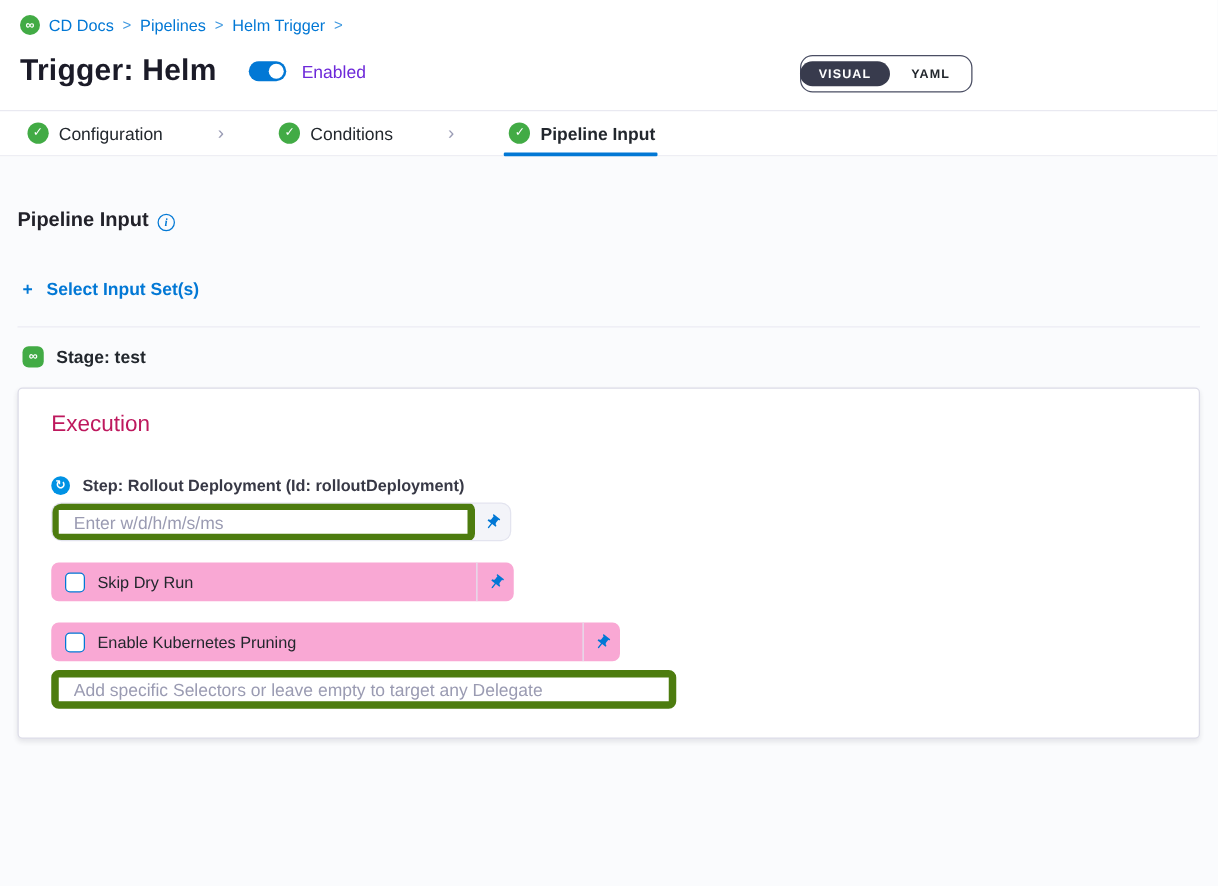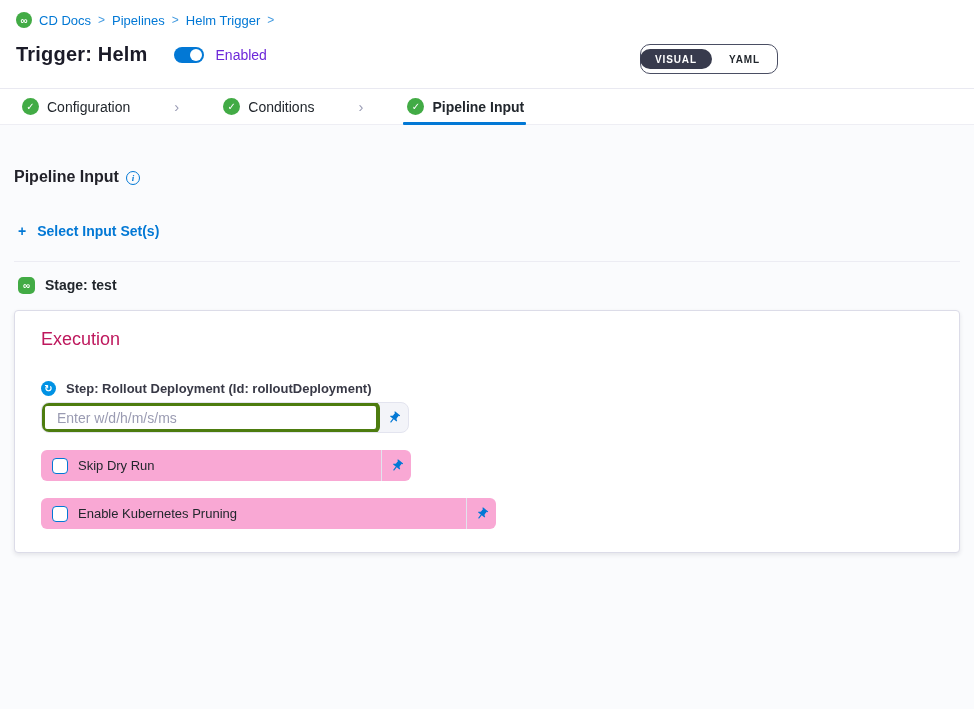--- a/index.html
+++ b/index.html
@@ -12,21 +12,21 @@
   }
 
   
   .header { background:#fff; padding: 12px 16px 0 16px; height: 88px; position: relative; }
   .breadcrumb { display:flex; align-items:center; gap:7px; font-size:13px; }
   .hlogo { width:16px; height:16px; border-radius:50%; background:#42ab45; color:#fff;
            display:flex; align-items:center; justify-content:center; font-size:10px; font-weight:700; }
   .crumb { color:#0278d5; text-decoration:none; cursor:pointer; }
   .crumb-sep { color:#0278d5; opacity:.75; font-size:12px; }
   .title-row { display:flex; align-items:center; margin-top:15px; }
-  .page-title { font-size:20px; font-weight:700; color:#1b1b28; letter-spacing:.2px; }
+  .page-title { font-size:24px; font-weight:700; color:#1b1b28; letter-spacing:.2px; }
   .switch { width:30px; height:16px; border-radius:9px; background:#0278d5; position:relative;
             margin-left:26px; cursor:pointer; flex:none; }
   .switch::after { content:""; position:absolute; width:12px; height:12px; border-radius:50%;
                    background:#fff; top:2px; right:2px; }
   .switch-label { margin-left:12px; font-size:14px; color:#6d28d9; }
 
   .mode { position:absolute; right:196px; top:44px; display:flex; align-items:center;
           border:1.5px solid #4a4e63; border-radius:10px; height:30px; background:#fff; }
   .seg { font-size:10px; font-weight:700; letter-spacing:.9px; height:20px;
          display:flex; align-items:center; cursor:pointer; }
@@ -66,21 +66,21 @@
           box-shadow:0 2px 4px rgba(40,41,61,.10); padding:18px 26px 23px; }
   .exec-title { font-size:18px; font-weight:400; color:#be185d; }
   .step-row { margin-top:31px; display:flex; align-items:center; gap:10px;
               font-size:13px; font-weight:700; color:#383946; }
   .step-icon { width:15px; height:15px; border-radius:50%; background:#0092e4; color:#fff;
                display:flex; align-items:center; justify-content:center; font-size:10px; flex:none; }
   .field-label { margin-top:22px; font-size:13px; color:#343546; font-weight:500; }
 
   .timeout-wrap { margin-top:6px; width:368px; height:31px; display:flex; align-items:stretch;
                   background:#f3f4f9; border:1px solid #e3e4ef; border-radius:8px; overflow:hidden; }
-  .text-input { border:4px solid #4d7c0f; border-radius:6px; background:#fff; padding:0 12px;
+  .text-input { border:6px solid #4d7c0f; border-radius:6px; background:#fff; padding:0 12px;
                 font-size:14px; color:#22272d; outline:none; width:100%;
                 font-family:"Liberation Sans", sans-serif; }
   .text-input::placeholder { color:#9a9bb2; }
   .timeout-wrap .text-input { width:339px; margin:-1px 0 -1px -1px; }
   .pin-cell { flex:1; display:flex; align-items:center; justify-content:center; cursor:pointer; }
   .pin { display:inline-block; transform:rotate(38deg); line-height:0; }
 
   .check-row { margin-top:17px; height:31px; background:#f9a8d4; border-radius:6px;
                display:flex; align-items:center; cursor:pointer; }
   .row-skip { width:370px; }
@@ -194,14 +194,15 @@
         <span class="pin">
           <svg width="14" height="14" viewBox="0 0 24 24" fill="#0278d5">
               <path d="M16,9V4h1c0.55,0,1-0.45,1-1s-0.45-1-1-1H7C6.45,2,6,2.45,6,3s0.45,1,1,1h1v5c0,1.66-1.34,3-3,3v2h5.97v7l1,1l1-1v-7H19v-2C17.34,12,16,10.66,16,9z"></path>
             </svg>
         </span>
       </span>
     </div>
 
 
 
+    <input class="text-input delegate-input" type="text" placeholder="Add specific Selectors or leave empty to target any Delegate" style="">
   </div>
 </div>
 
 </body></html>

